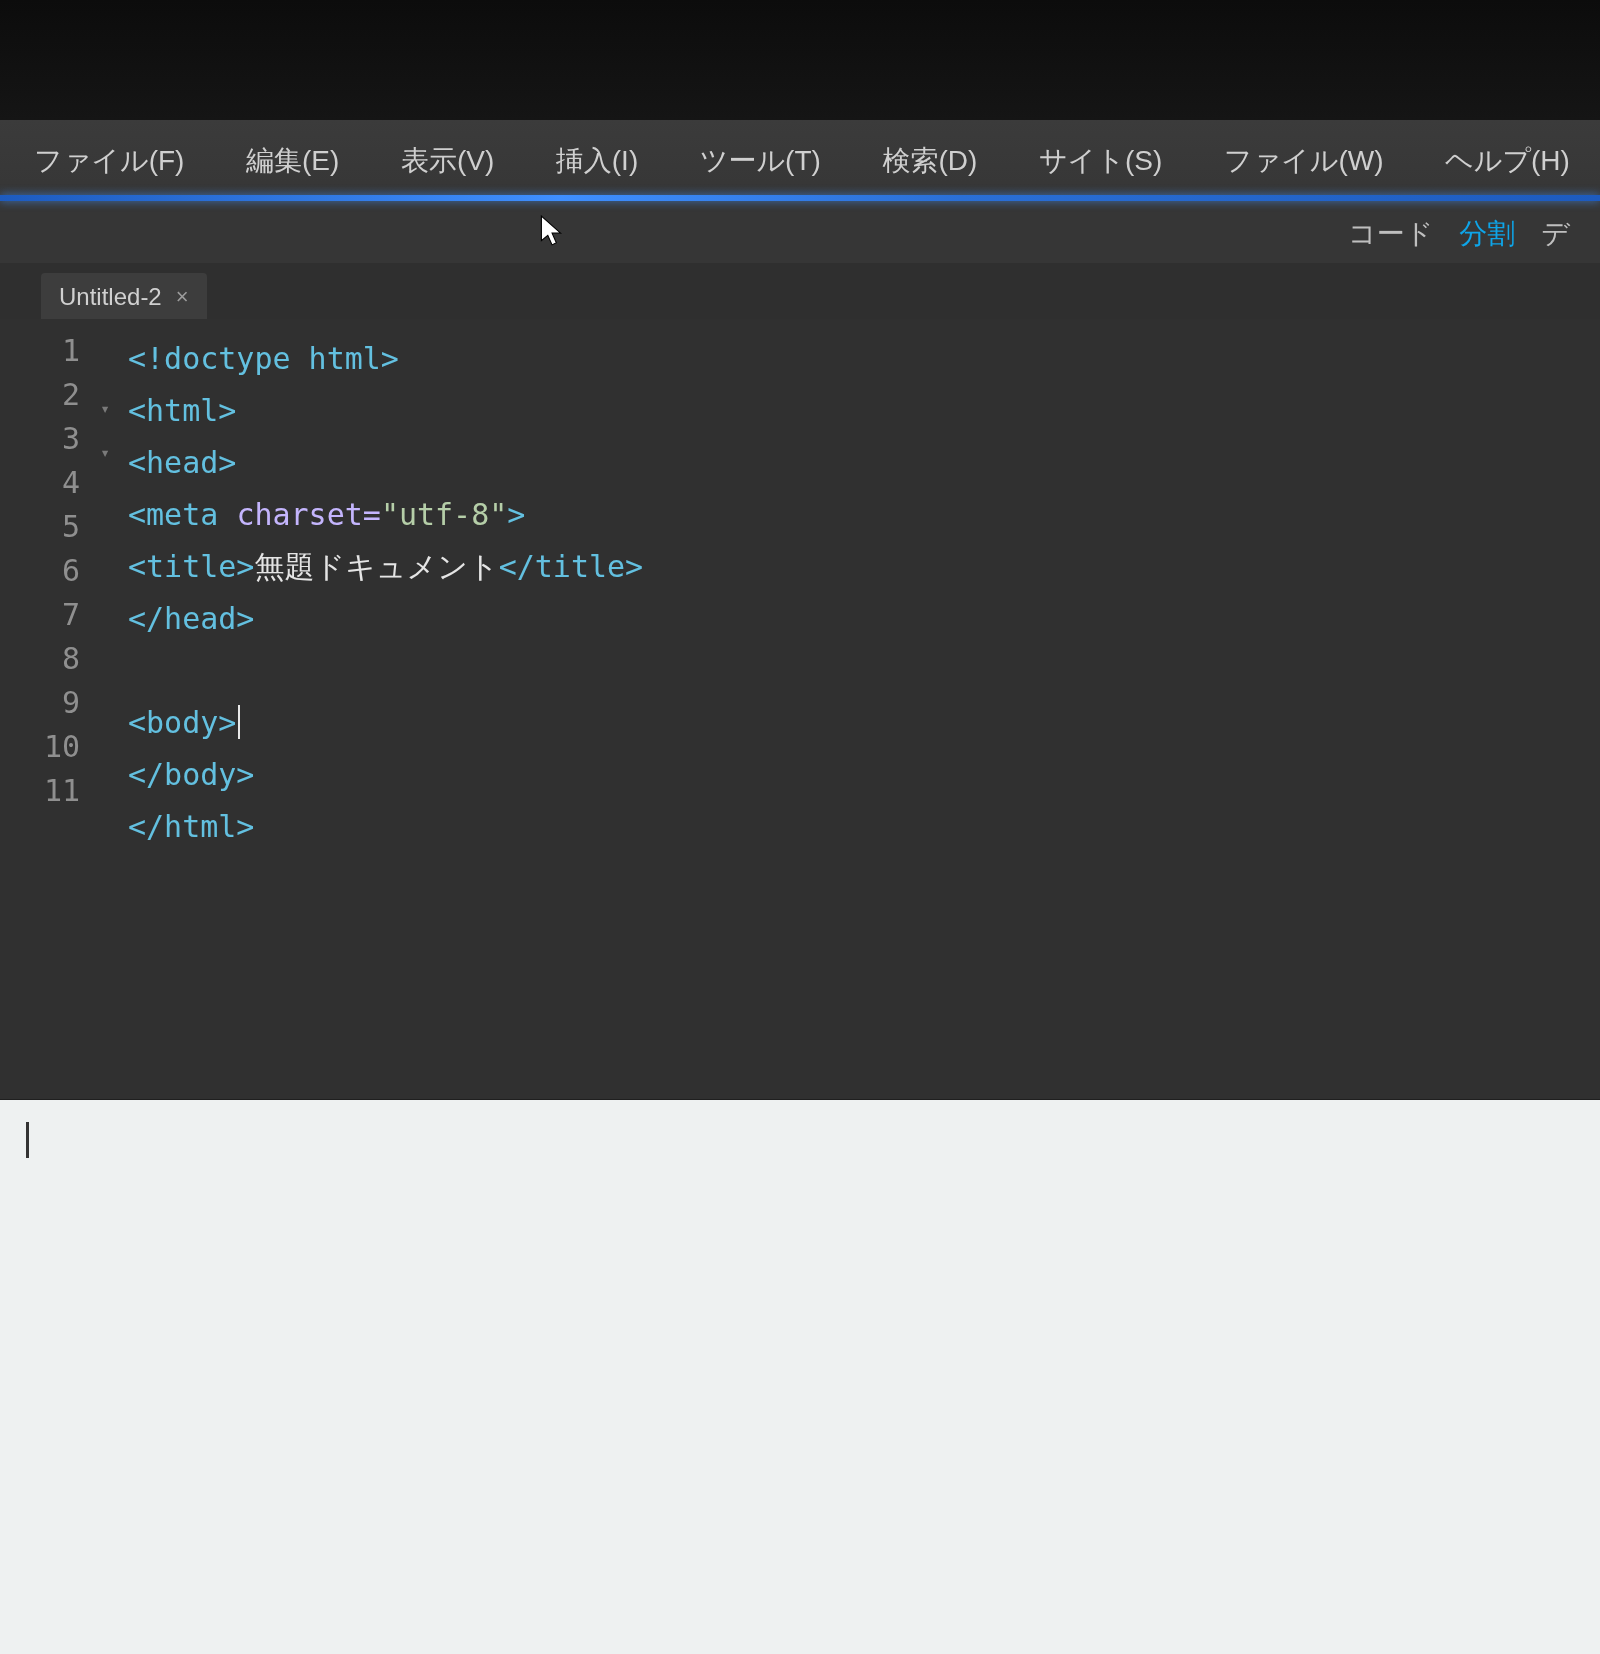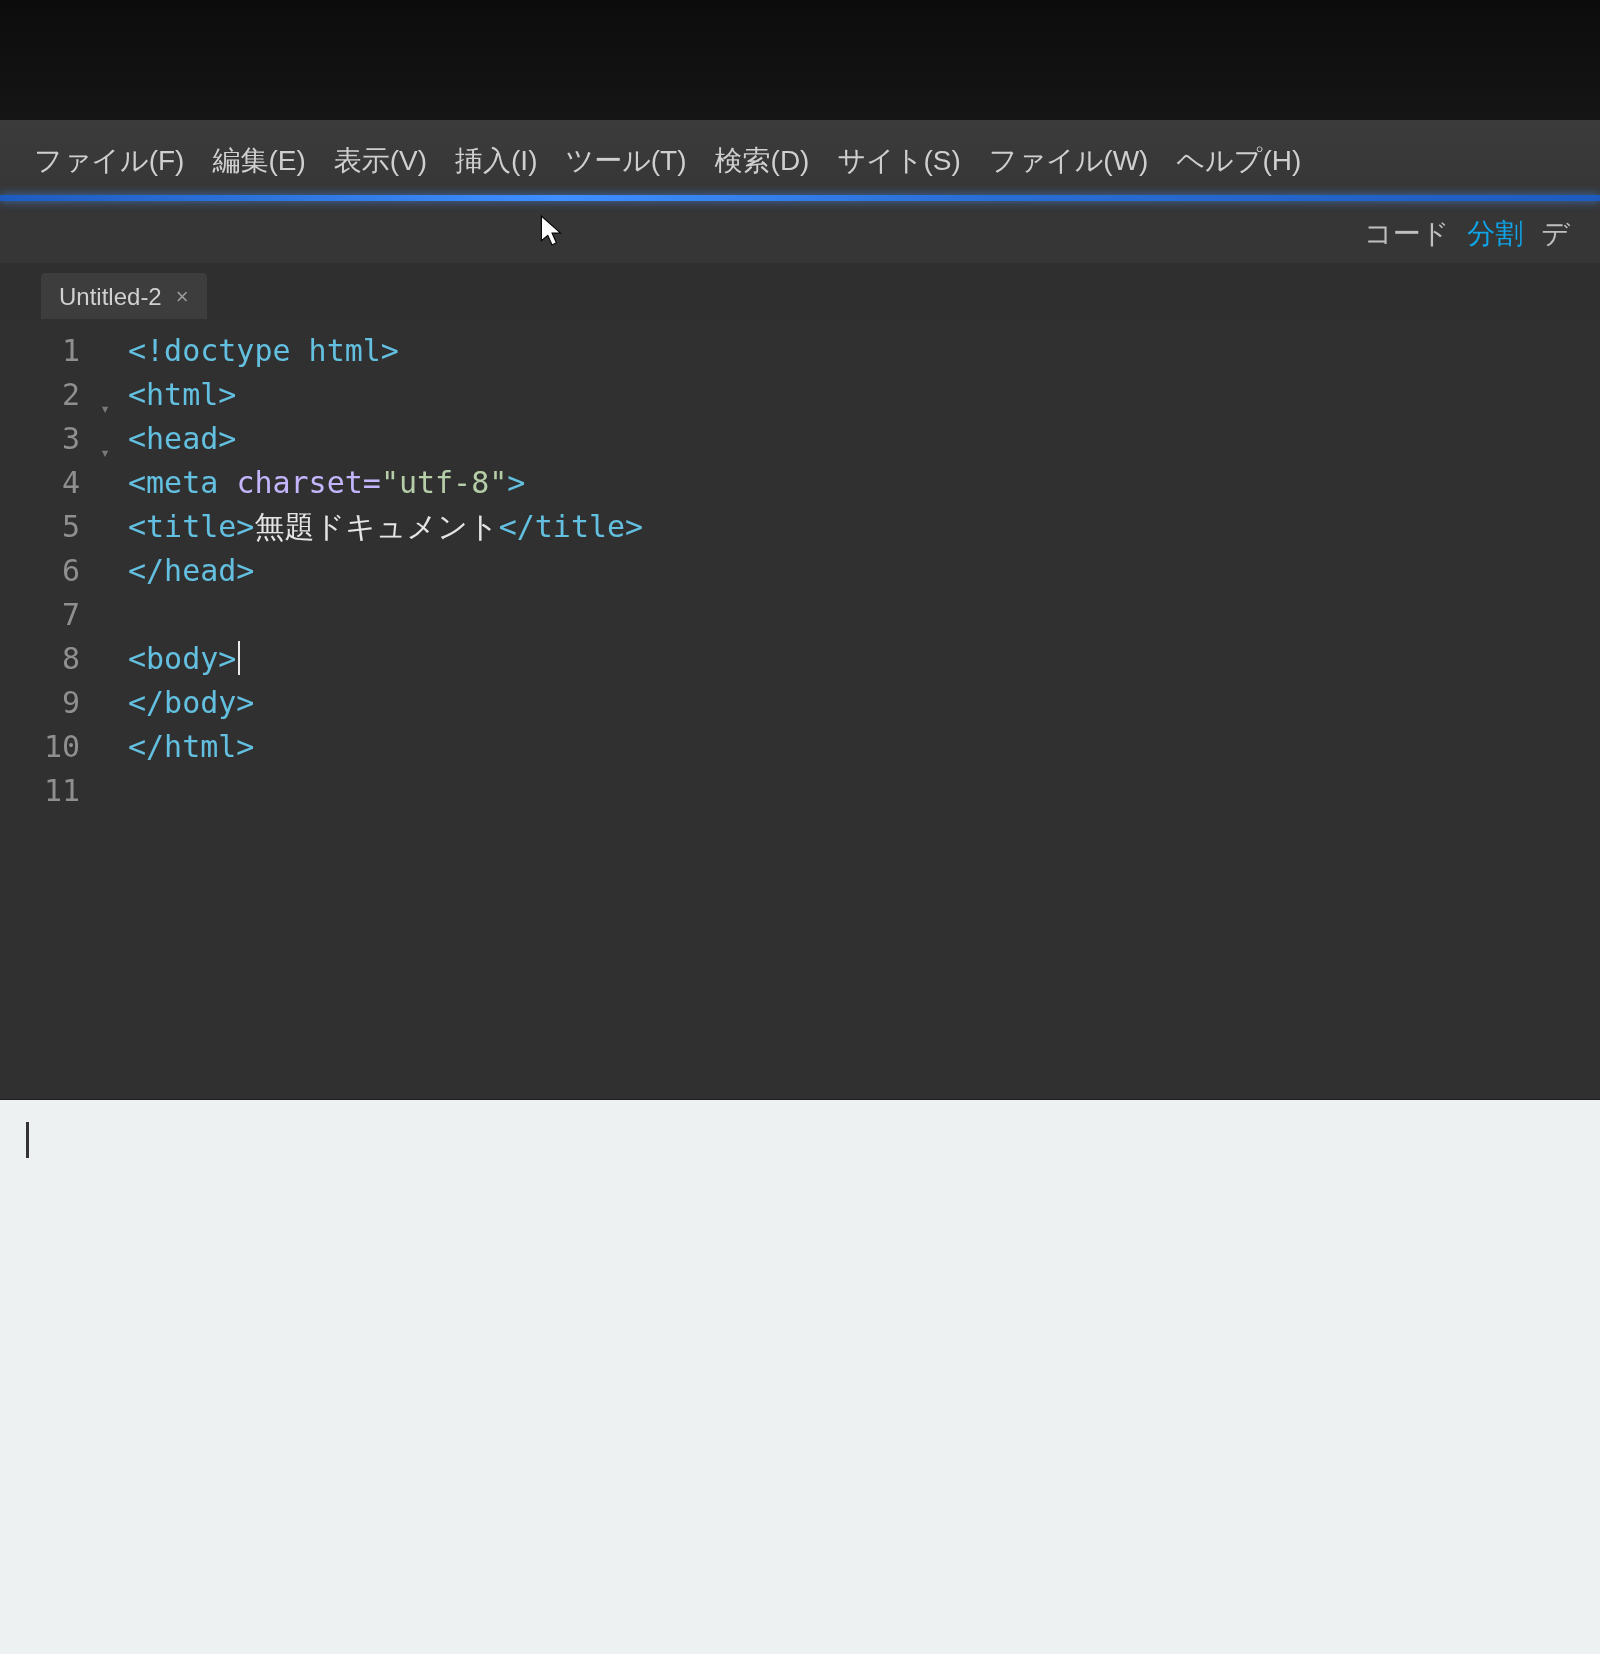--- a/index.html
+++ b/index.html
@@ -21,20 +21,21 @@
   .menubar {
     display: flex;
     align-items: center;
     gap: 28px;
     padding: 22px 30px 18px 34px;
     background: linear-gradient(#3b3b3b,#363636);
     color: #cfcfcf;
     font-size: 28px;
     border-bottom: 3px solid #2a6fd6;
     position: relative;
+    justify-content: space-between;
   }
   .menubar .menu-item { cursor: pointer; white-space: nowrap; }
   .menubar::after {
     content: "";
     position: absolute;
     left: 0; right: 0; bottom: -3px;
     height: 6px;
     background: linear-gradient(90deg,#1d5bbf 0%, #3f8fff 35%, #2a6fd6 60%, #1d5bbf 100%);
     box-shadow: 0 0 10px rgba(70,150,255,0.7);
   }
@@ -45,21 +46,21 @@
     top: 95px;
     width: 22px; height: 32px;
     color: #fff;
     pointer-events: none;
   }
   
   .viewbar {
     display: flex;
     justify-content: flex-end;
     align-items: center;
-    gap: 18px;
+    gap: 26px;
     padding: 14px 30px 10px 30px;
     background: #363636;
     color: #bfbfbf;
     font-size: 28px;
   }
   .viewbar .view-btn { cursor: pointer; }
   .viewbar .view-btn.active { color: #0ea5e9; }
   
   .tabstrip {
     display: flex;
@@ -114,21 +115,21 @@
     top: 14px;
     font-size: 16px;
     color: #7a7a7a;
   }
   .code {
     padding-top: 10px;
     padding-left: 36px;
     color: #d8d8d8;
     white-space: pre;
   }
-  .code .cline { height: 44px; }
+  .code .cline { height: 44px; margin-top: 8px; }
   .tag   { color: #63c0e0; }
   .attr  { color: #c4b5fd; }
   .str   { color: #b5cea8; }
   .text  { color: #e5e5e5; }
   .caret {
     display: inline-block;
     width: 2px; height: 34px;
     background: #e8e8e8;
     vertical-align: -6px;
     margin-left: 2px;

